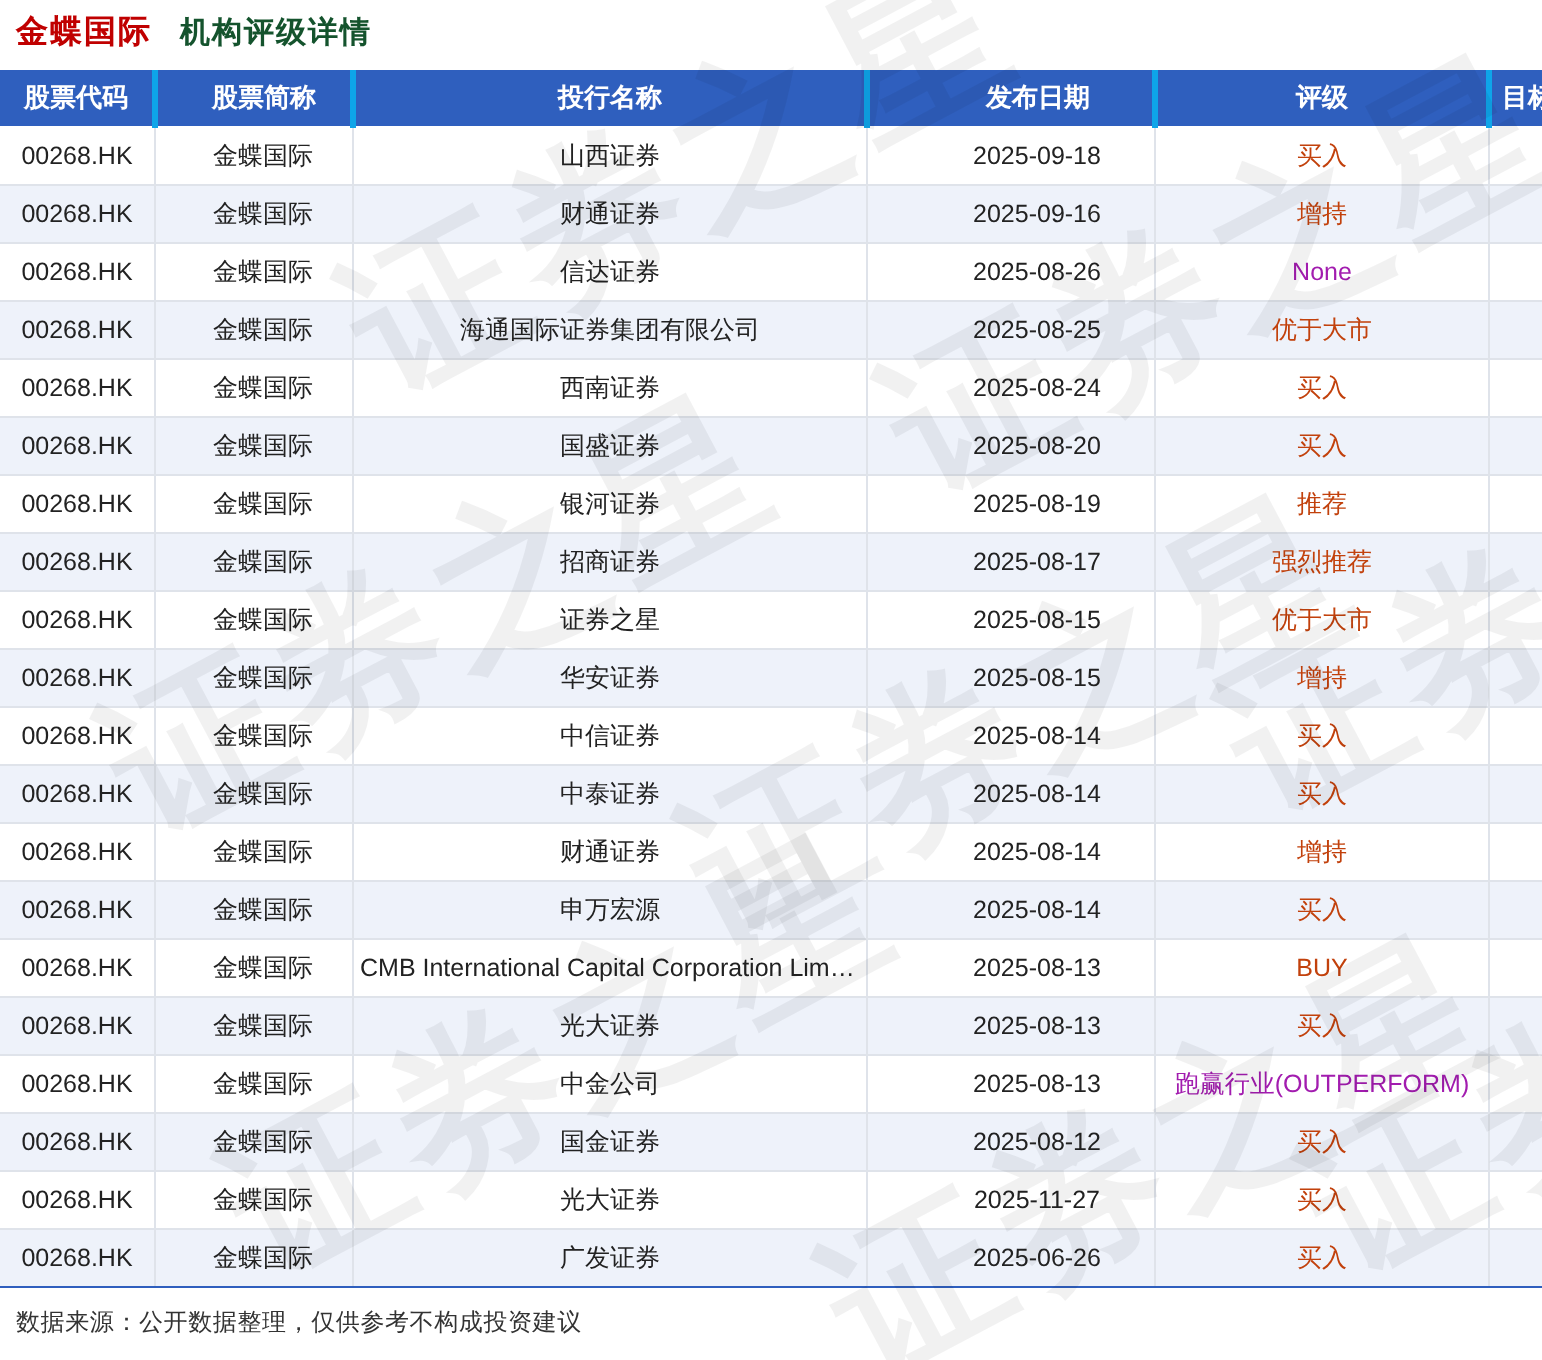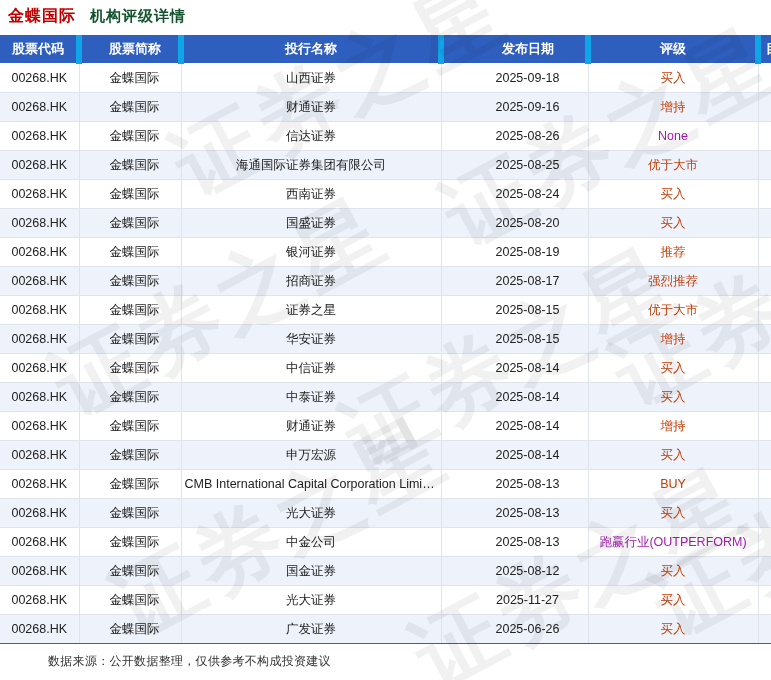--- a/index.html
+++ b/index.html
@@ -61,21 +61,21 @@
     width: 771px;
     table-layout: fixed;
     font-size: 12.5px;
   }
   thead th {
     background: #2f5fbe;
     color: #ffffff;
     font-weight: bold;
     font-size: 13px;
     height: 28px;
-    border-right: 6px solid #0ea5e9;
+    border-right: 3px solid #0ea5e9;
     border-bottom: 1px solid #ffffff;
     text-align: center;
     padding: 0 2px;
     white-space: nowrap;
   }
   thead th:last-child { border-right: none; }
   tbody td {
     height: 28px;
     border-bottom: 1px solid #dfe3ea;
     border-right: 1px solid #dfe3ea;
@@ -100,21 +100,20 @@
   .c-target { width: 97px; }
   td.rating-red { color: #c2410c; font-weight: normal; }
   td.rating-dark { color: #a21caf; }
   td.target-red { color: #d42020; text-align: right; padding-right: 10px; }
   td.target-dash { color: #d42020; text-align: right; padding-right: 10px; }
   .footer {
     font-size: 12px;
     color: #333333;
     padding: 9px 16px 0 8px;
     letter-spacing: 0.3px;
-    margin-left: 40px;
   }
   .tablewrap { position: relative; z-index: 2; }
 </style>
 </head>
 <body>
 
 <div class="page">
 
   <div class="watermark">
     <div class="wm" style="left:160px; top:30px; font-size:86px;">证券之星</div>

